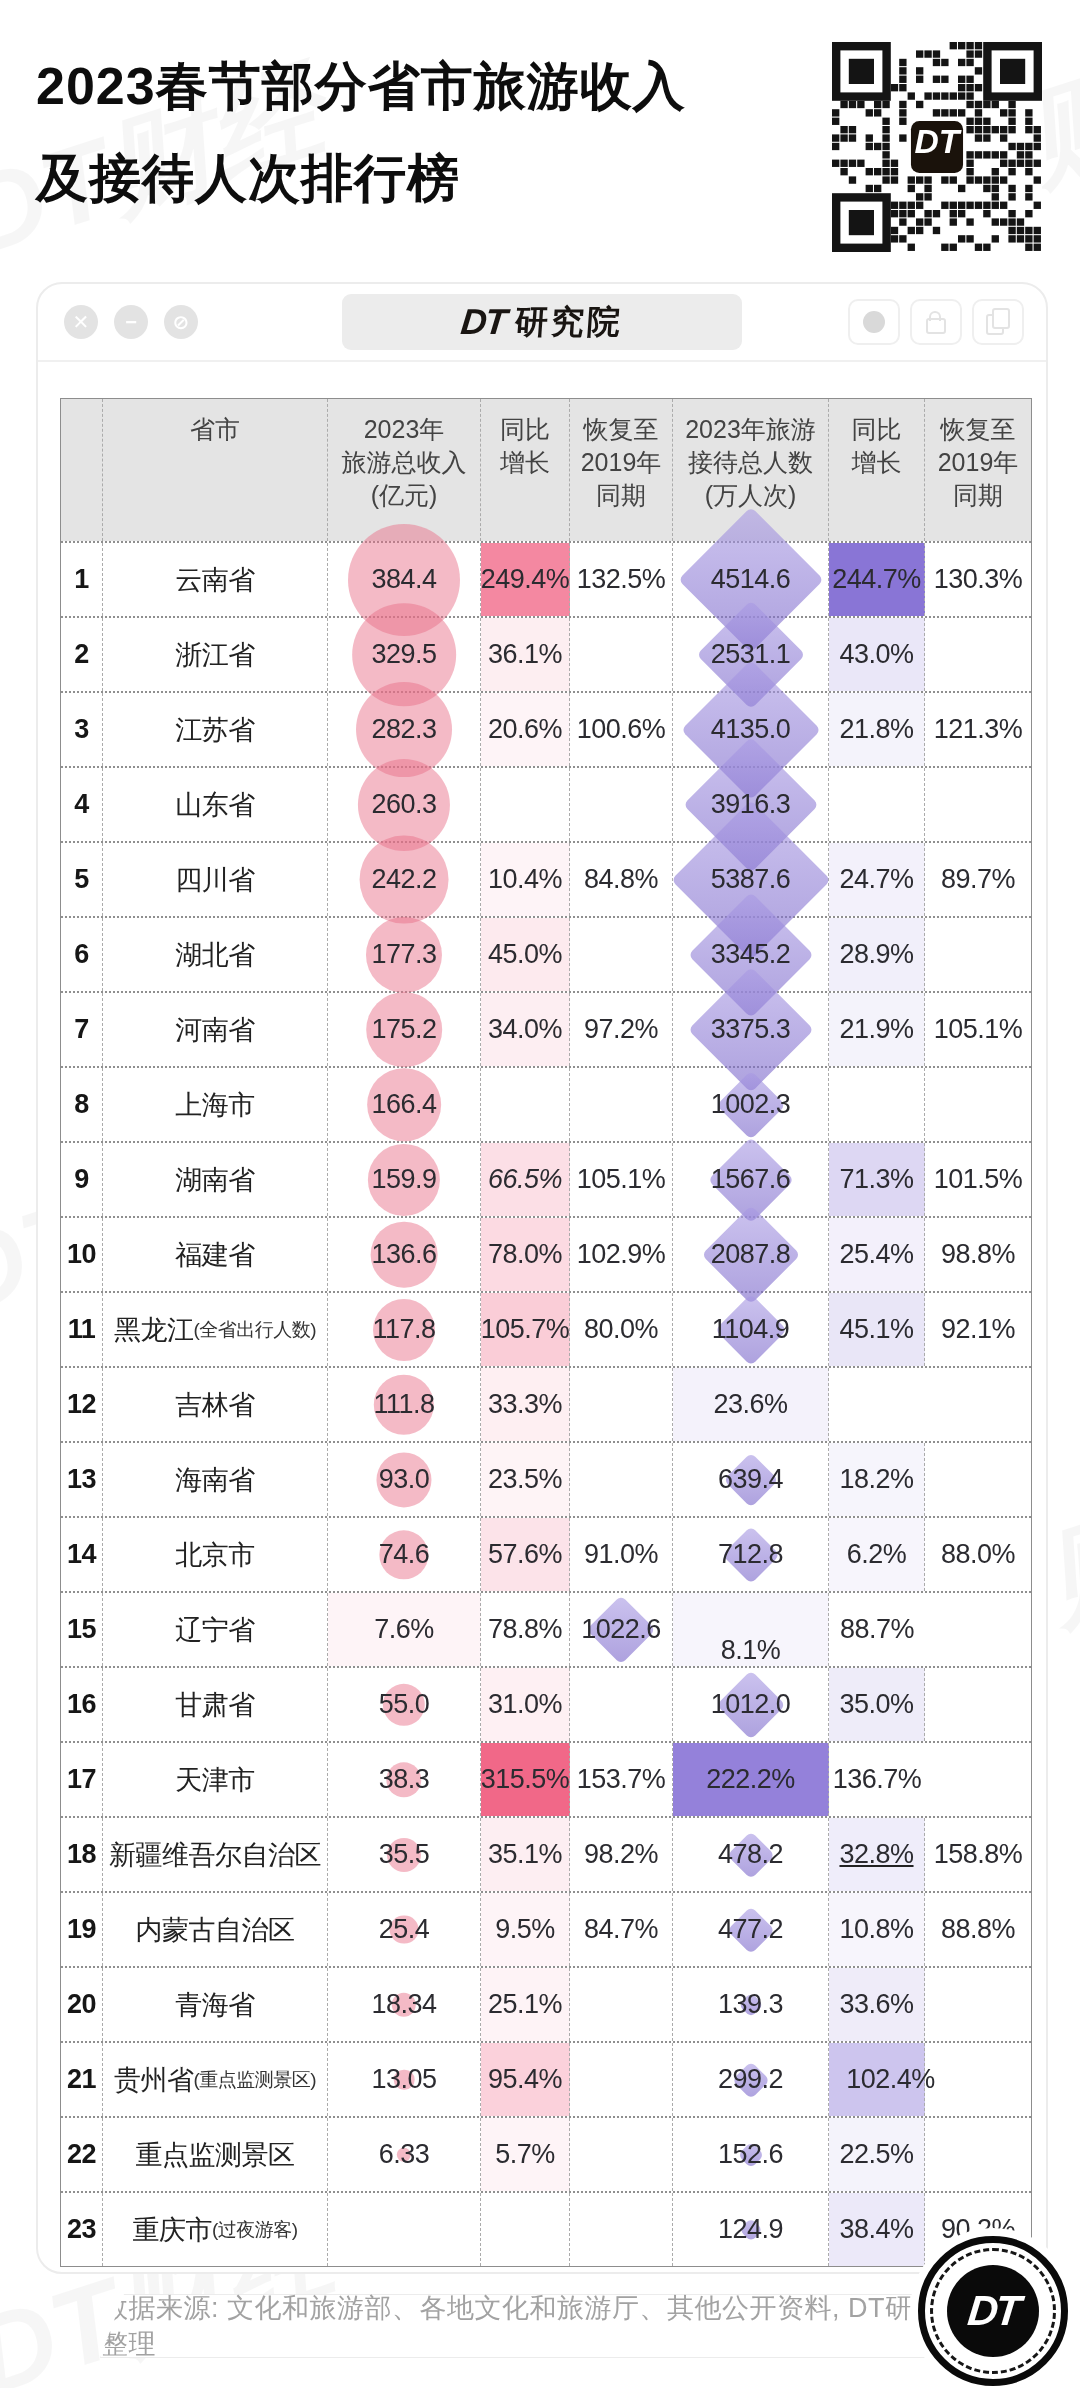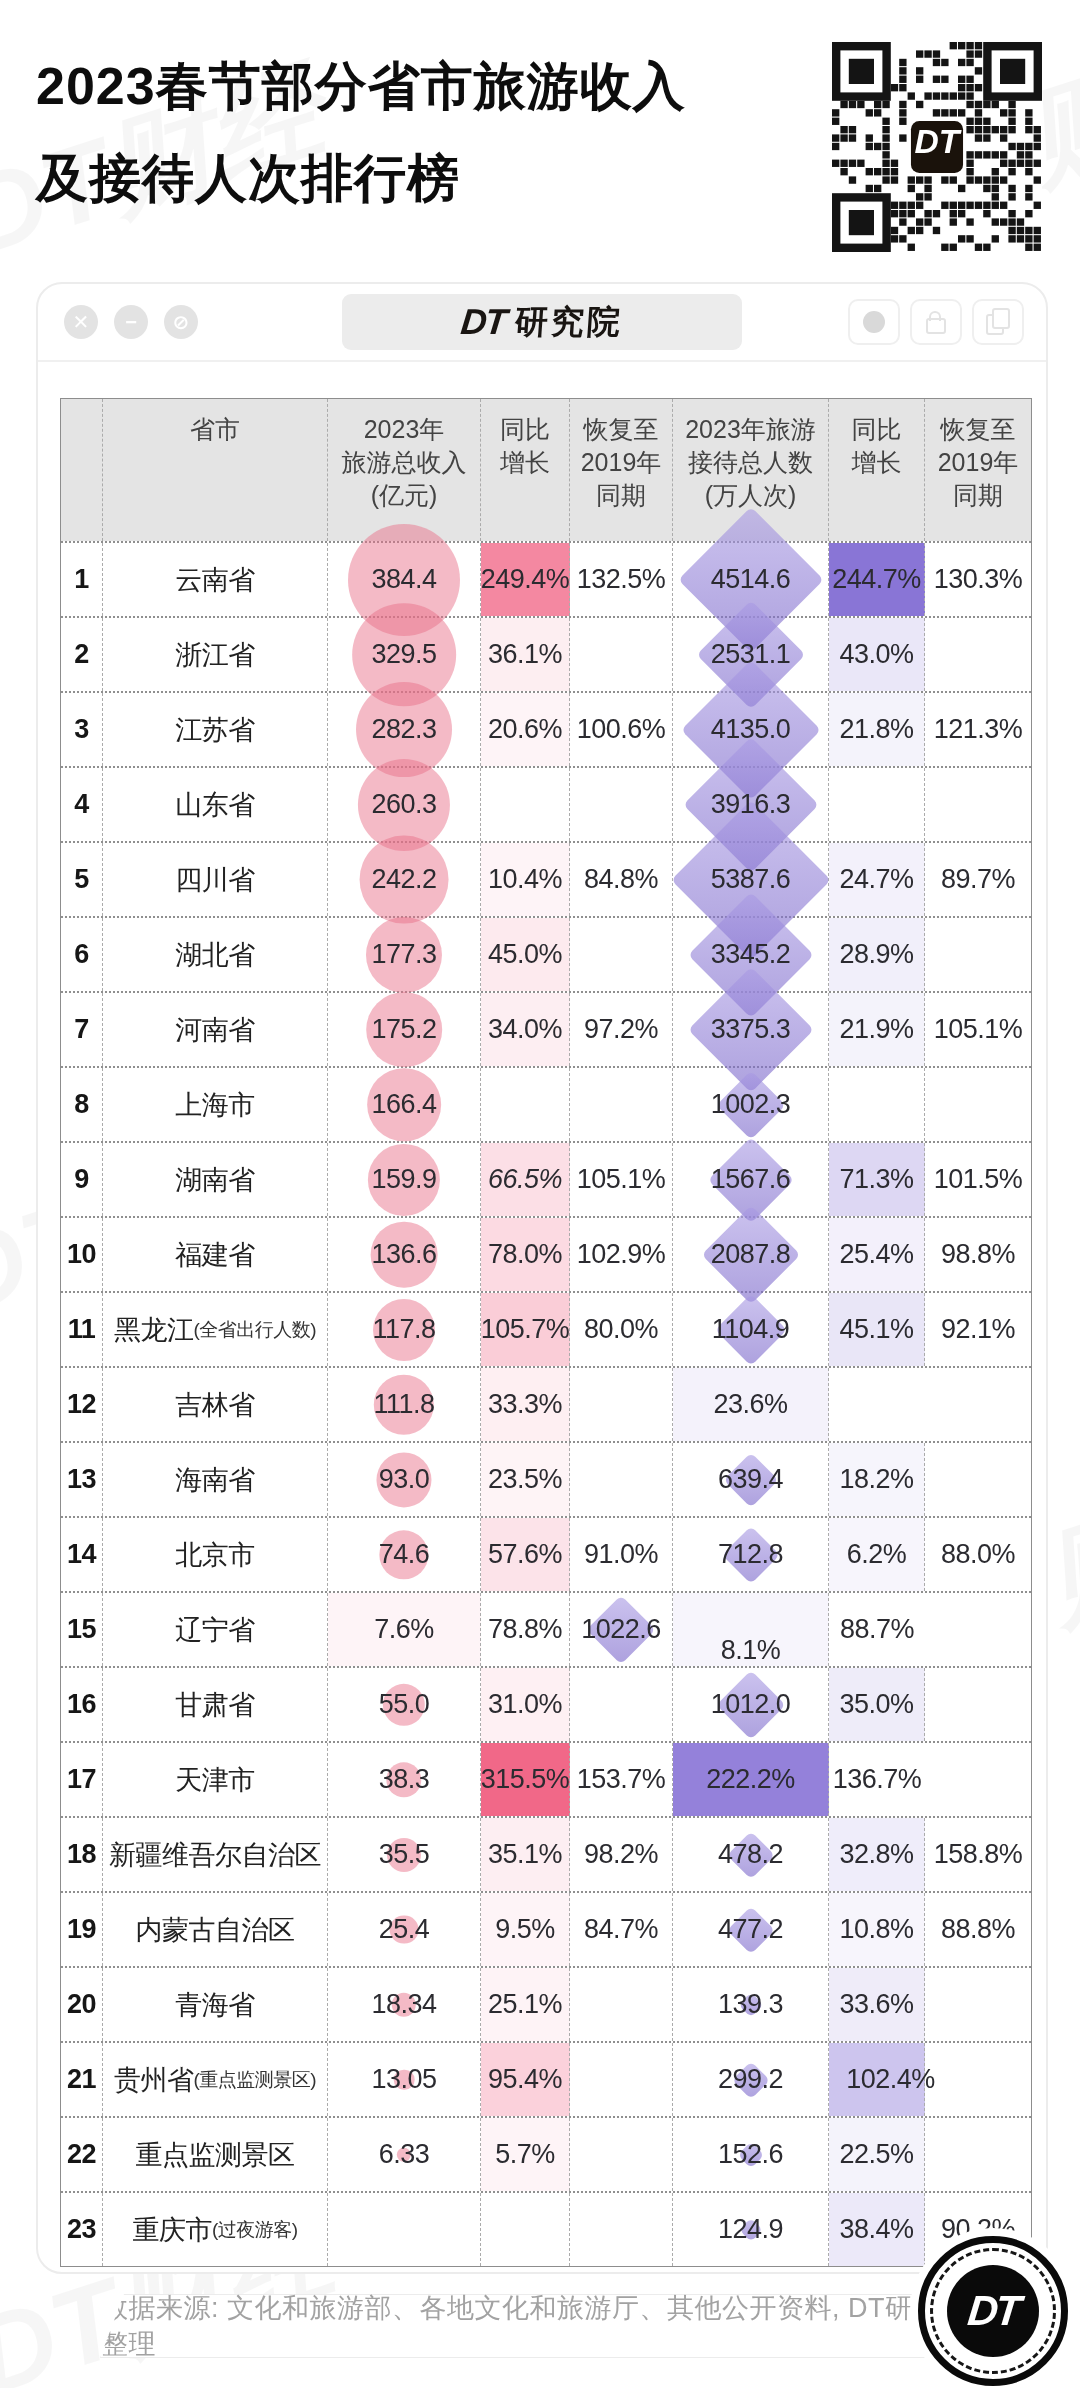--- a/index.html
+++ b/index.html
@@ -802,21 +802,21 @@
           <div class="cell" style="background: rgba(241, 104, 136, 0.11);">
             <span class="val">35.1%</span>
           </div>
           <div class="cell">
             <span class="val">98.2%</span>
           </div>
           <div class="cell">
             <div class="dia" style="height: 33.6655px; width: 33.6655px; background: linear-gradient(135deg, rgba(170, 155, 228, 0.6), rgba(118, 98, 200, 0.6));"></div>
             <span class="val">478.2</span>
           </div>
-          <div class="cell" style="background: rgba(137, 117, 214, 0.133);">
+          <div class="cell" style="background: rgba(137, 117, 214, 0.133); text-decoration: underline;">
             <span class="val">32.8%</span>
           </div>
           <div class="cell">
             <span class="val">158.8%</span>
           </div>
         </div>
         <div class="grid trow">
           <div class="cell">
             <span class="val rank">19</span>
           </div>

